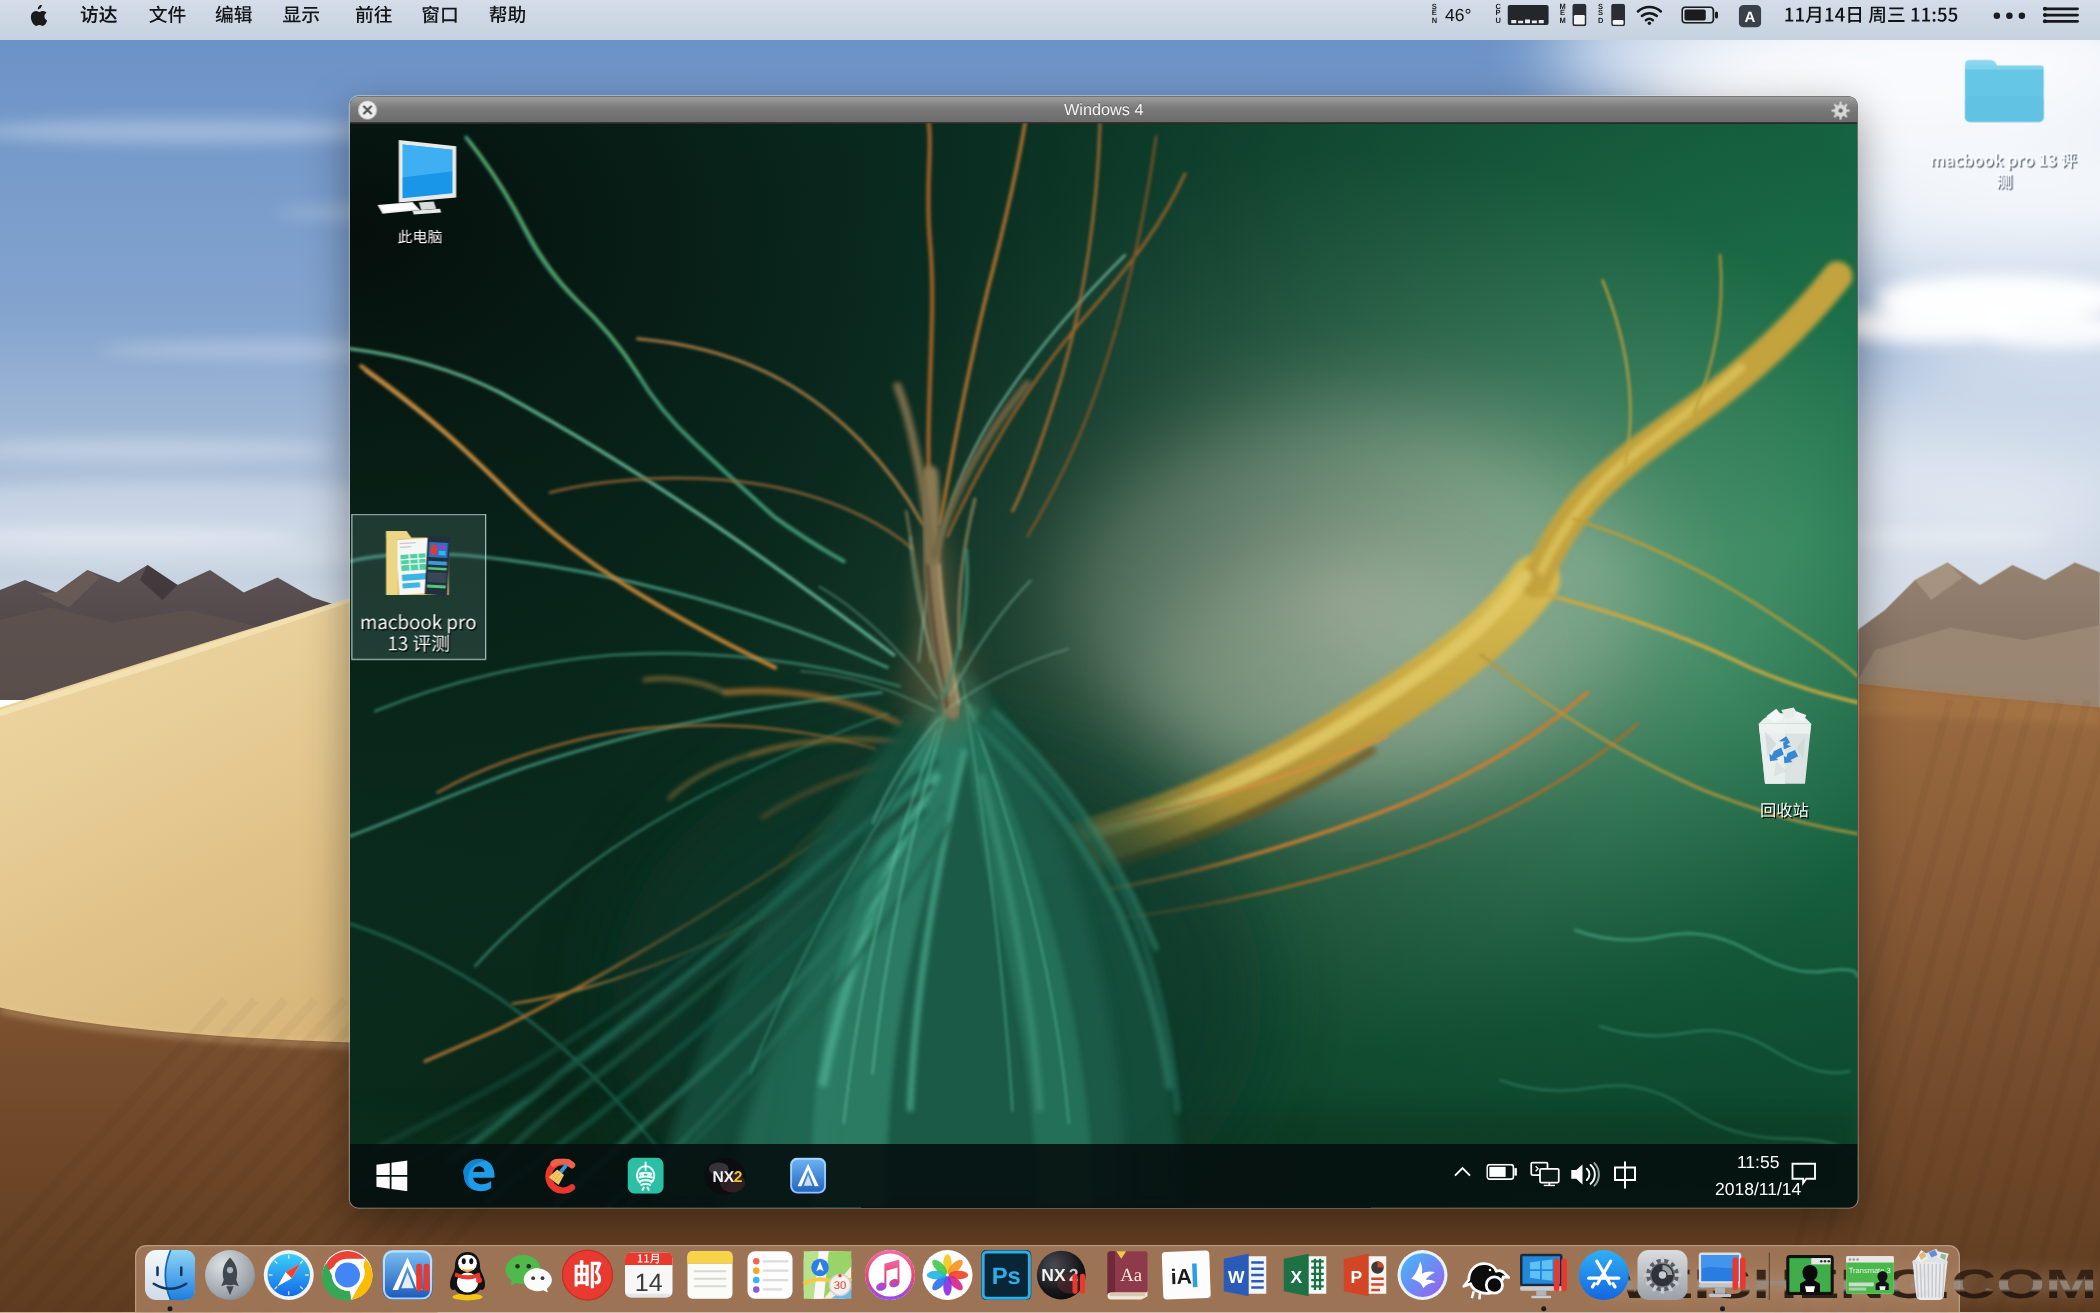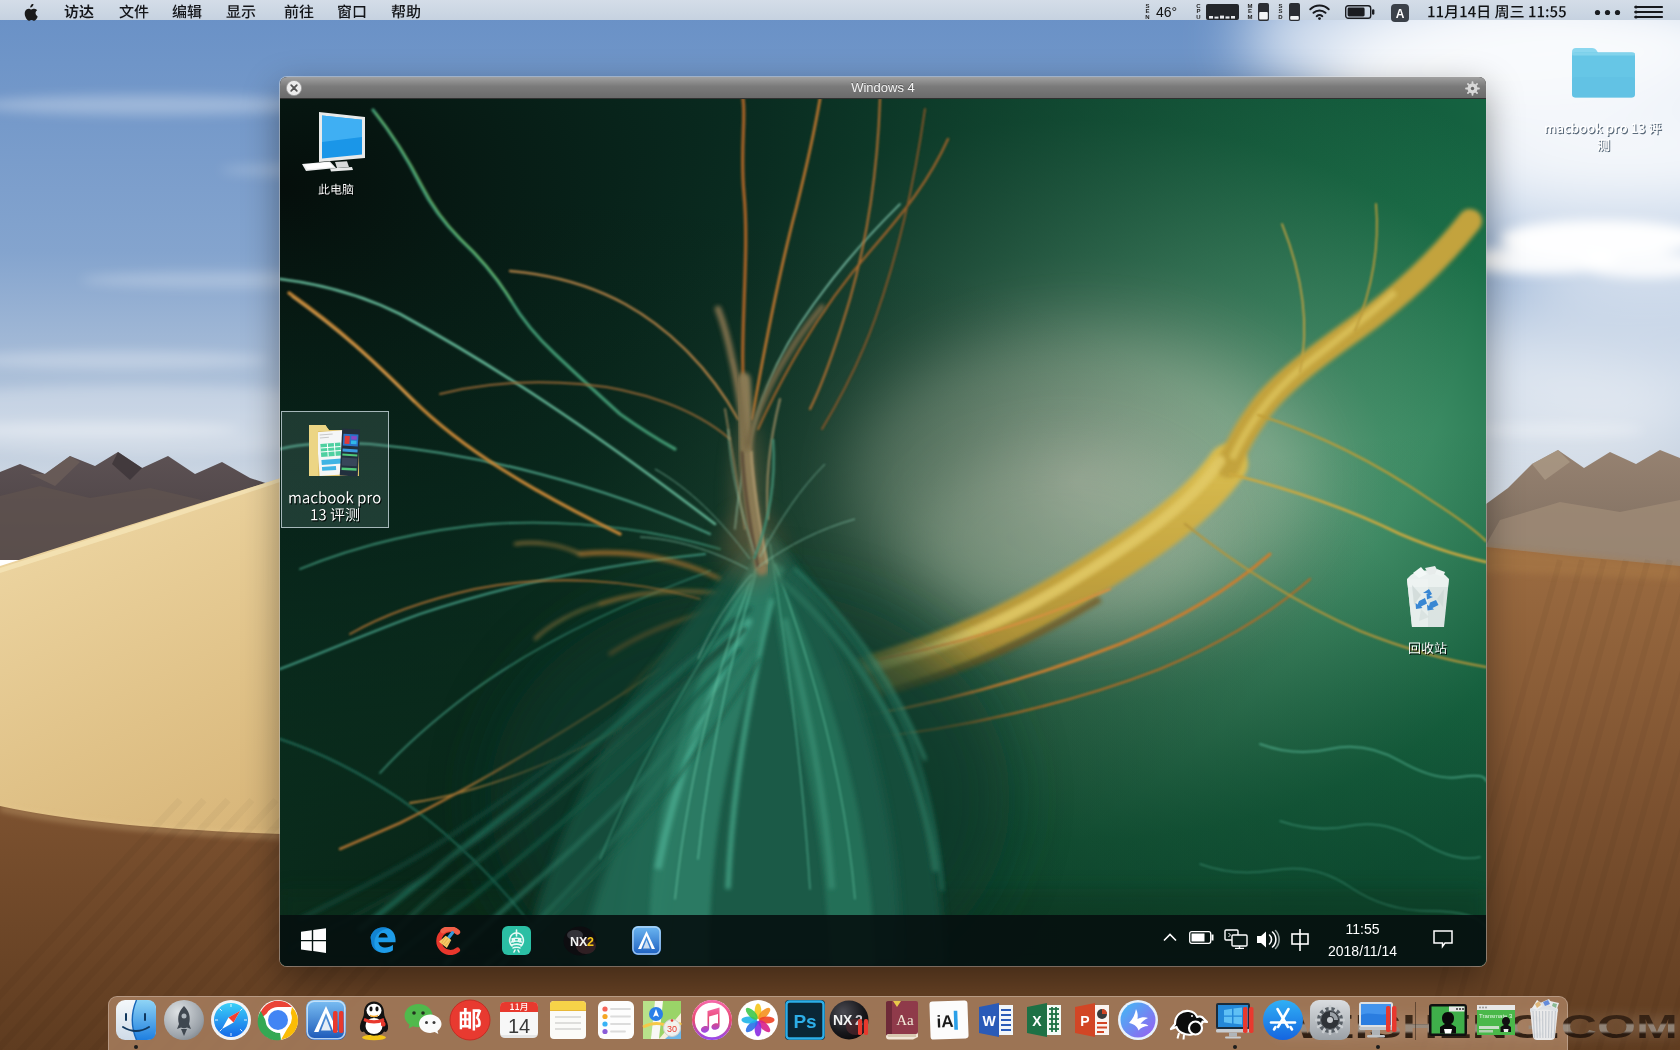--- a/index.html
+++ b/index.html
@@ -1,16 +1,16 @@
 <!DOCTYPE html>
 <html><head><meta charset="utf-8"><style>
 *{margin:0;padding:0;box-sizing:border-box}
 html,body{width:1680px;height:1050px;overflow:hidden;font-family:"Liberation Sans",sans-serif}
 #stage{position:absolute;left:0;top:0;width:1680px;height:1050px}
-#menubar{position:absolute;left:0;top:0;width:1680px;height:20px;background:linear-gradient(#d4dde8,#c6d2e0)}
+#menubar{position:absolute;left:0;top:0;width:1680px;height:32px;background:linear-gradient(#d4dde8,#c6d2e0)}
 #vmwin{position:absolute;left:280px;top:77px;width:1206px;height:889px;border-radius:7px;
  box-shadow:0 12px 36px rgba(0,0,0,0.4),0 0 0 1px rgba(255,255,255,0.45);overflow:hidden;background:#111}
 #vmtitle{position:absolute;left:0;top:0;width:100%;height:22px;background:linear-gradient(#a0a0a0,#7a7a7a 45%,#6b6b6b);border-bottom:1px solid #303030}
 #vmcontent{position:absolute;left:0;top:22px;width:1206px;height:867px}
 #taskbar{position:absolute;left:0;top:816px;width:1206px;height:51px;background:rgba(6,16,15,0.9)}
 #dock{position:absolute;left:108px;top:996px;width:1460px;height:54px;background:rgba(169,128,96,0.82);
  border:1px solid rgba(255,255,255,0.28);border-bottom:none;border-radius:9px 9px 0 0}
 .di{position:absolute;top:999px;width:42px;height:42px}
 .ddot{position:absolute;top:1045px;width:4px;height:4px;border-radius:50%;background:#1c1c1c}
 </style></head><body>
@@ -556,21 +556,21 @@
 <path d="M1 7 L5 7 L10 2.5 L10 18.5 L5 14 L1 14 Z" fill="#fff"></path>
 <path d="M13.5 6 A 6 6 0 0 1 13.5 15 M16.5 3 A 10 10 0 0 1 16.5 18" stroke="#fff" stroke-width="1.6" fill="none" stroke-linecap="round"></path>
 <path d="M19.5 1.5 A 13 13 0 0 1 19.5 19.5" stroke="#9aa5a2" stroke-width="1.6" fill="none" stroke-linecap="round"></path>
           </svg>
 <svg style="position:absolute;left:1010px;top:14px" width="20" height="22" viewBox="0 0 20 22">
 <g stroke="#fff" stroke-width="1.6" fill="none">
               <line x1="10" y1="0" x2="10" y2="22"></line>
               <rect x="2" y="5" width="16" height="10"></rect>
             </g>
           </svg>
-<div style="position:absolute;left:1035px;top:3px;width:95px;text-align:center;color:#fff;font-size:14px;line-height:22px">11:55<br>2018/11/14</div>
+<div style="position:absolute;left:1079px;top:3px;width:95px;text-align:center;color:#fff;font-size:14px;line-height:22px">11:55<br>2018/11/14</div>
 <svg style="position:absolute;left:1152px;top:14px" width="22" height="21" viewBox="0 0 22 21">
 <path d="M2 2 L20 2 L20 14 L13 14 L10.5 17.5 L10.5 14 L2 14 Z" fill="none" stroke="#fff" stroke-width="1.5"></path>
           </svg>
 </div>
 </div>
 <div id="vmtitle">
 <div style="position:absolute;left:0;right:0;top:3px;text-align:center;color:#f5f5f5;font-size:13px;text-shadow:0 -1px 0 rgba(0,0,0,0.35)">Windows 4</div>
 <svg style="position:absolute;left:6px;top:3px" width="16" height="16" viewBox="0 0 16 16">
 <circle cx="8" cy="8" r="7.6" fill="#ececec"></circle>
           <circle cx="8" cy="8" r="7.6" fill="none" stroke="#9a9a9a" stroke-width="0.8"></circle>

